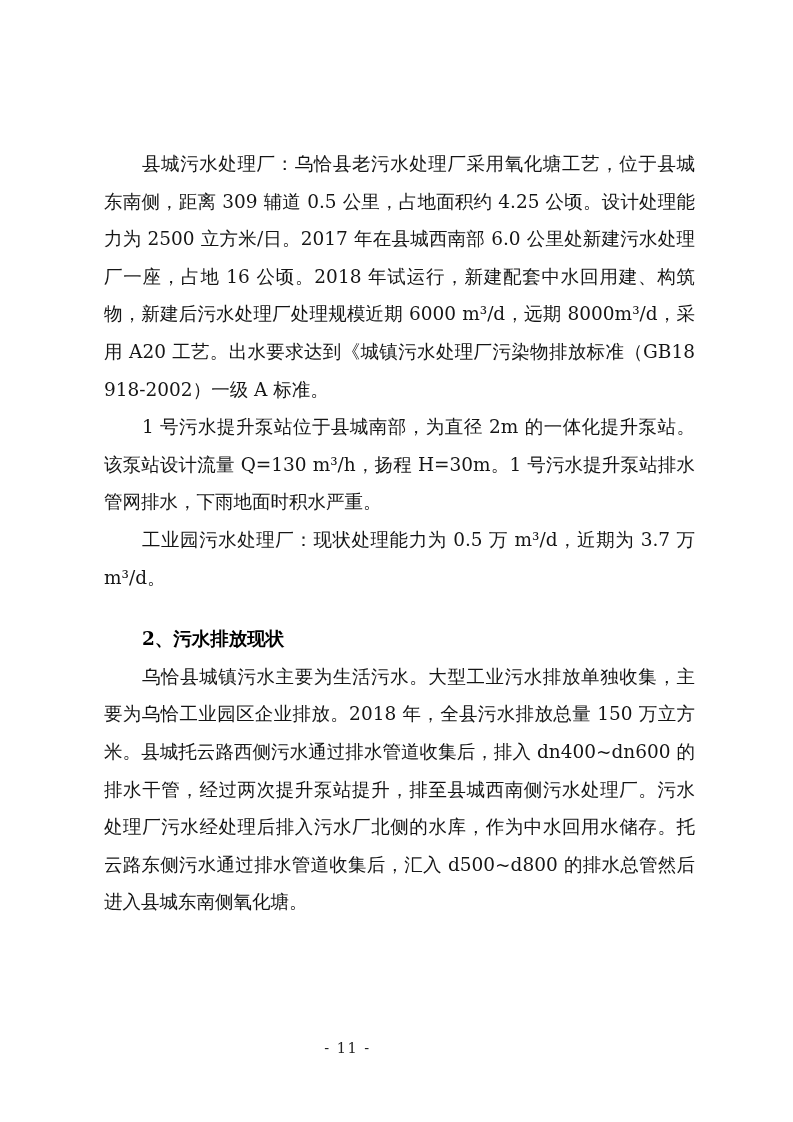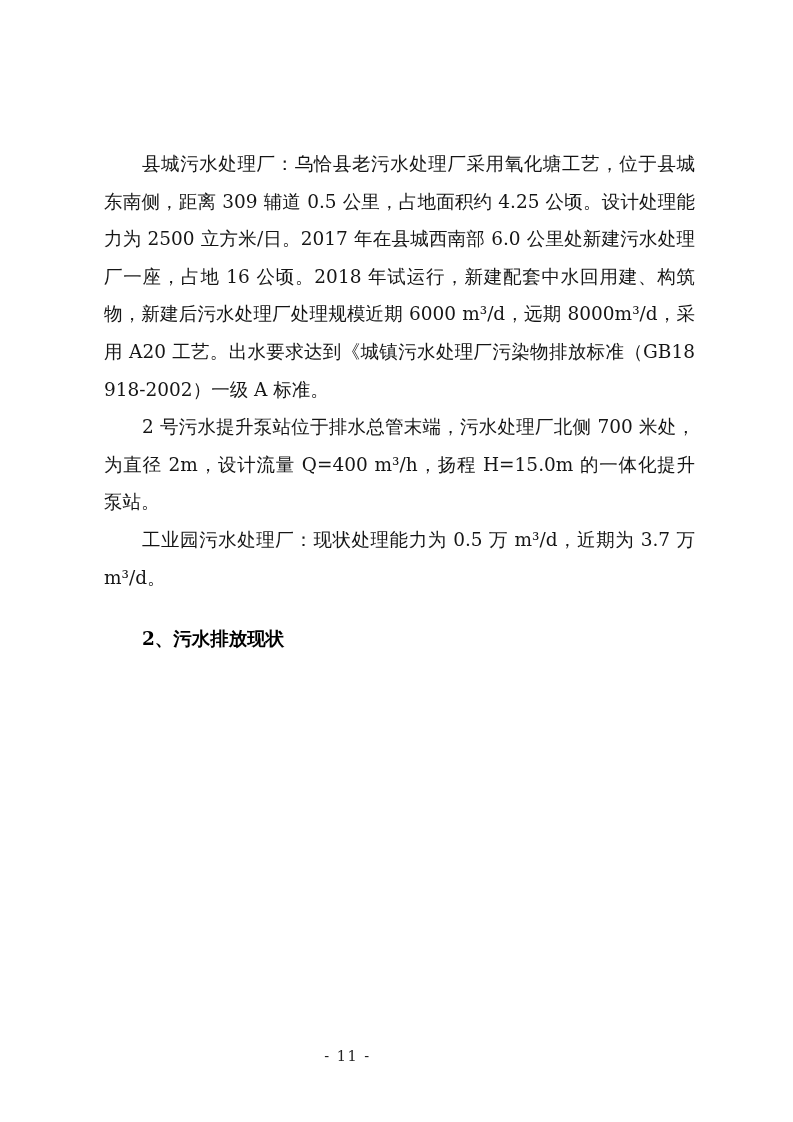--- a/index.html
+++ b/index.html
@@ -39,27 +39,27 @@
   }
   .page-number {
     position: absolute;
     left: 0;
     top: 1040px;
     width: 100%;
     text-align: center;
     font-size: 14.5px;
     letter-spacing: 1.5px;
     color: #222222;
-    margin-top: 8px;
   }
 </style>
 </head>
 <body>
 
 <div class="page">
   <div class="content">
     <p class="para">县城污水处理厂：乌恰县老污水处理厂采用氧化塘工艺，位于县城东南侧，距离 309 辅道 0.5 公里，占地面积约 4.25 公顷。设计处理能力为 2500 立方米/日。2017 年在县城西南部 6.0 公里处新建污水处理厂一座，占地 16 公顷。2018 年试运行，新建配套中水回用建、构筑物，新建后污水处理厂处理规模近期 6000 m³/d，远期 8000m³/d，采用 A20 工艺。出水要求达到《城镇污水处理厂污染物排放标准（GB18918-2002）一级 A 标准。</p>
-    <p class="para">2 号污水提升泵站位于排水总管末端，污水处理厂北侧 700 米处，为直径 2m，设计流量 Q=400 m³/h，扬程 H=15.0m 的一体化提升泵站。</p>
+    <p class="para">1 号污水提升泵站位于县城南部，为直径 2m 的一体化提升泵站。该泵站设计流量 Q=130 m³/h，扬程 H=30m。1 号污水提升泵站排水管网排水，下雨地面时积水严重。</p>
     <p class="para">工业园污水处理厂：现状处理能力为 0.5 万 m³/d，近期为 3.7 万 m³/d。</p>
     <p class="para heading">2、污水排放现状</p>
+    <p class="para">乌恰县城镇污水主要为生活污水。大型工业污水排放单独收集，主要为乌恰工业园区企业排放。2018 年，全县污水排放总量 150 万立方米。县城托云路西侧污水通过排水管道收集后，排入 dn400~dn600 的排水干管，经过两次提升泵站提升，排至县城西南侧污水处理厂。污水处理厂污水经处理后排入污水厂北侧的水库，作为中水回用水储存。托云路东侧污水通过排水管道收集后，汇入 d500~d800 的排水总管然后进入县城东南侧氧化塘。</p>
   </div>
   <div class="page-number">- 11 -</div>
 </div>
 
 </body></html>

